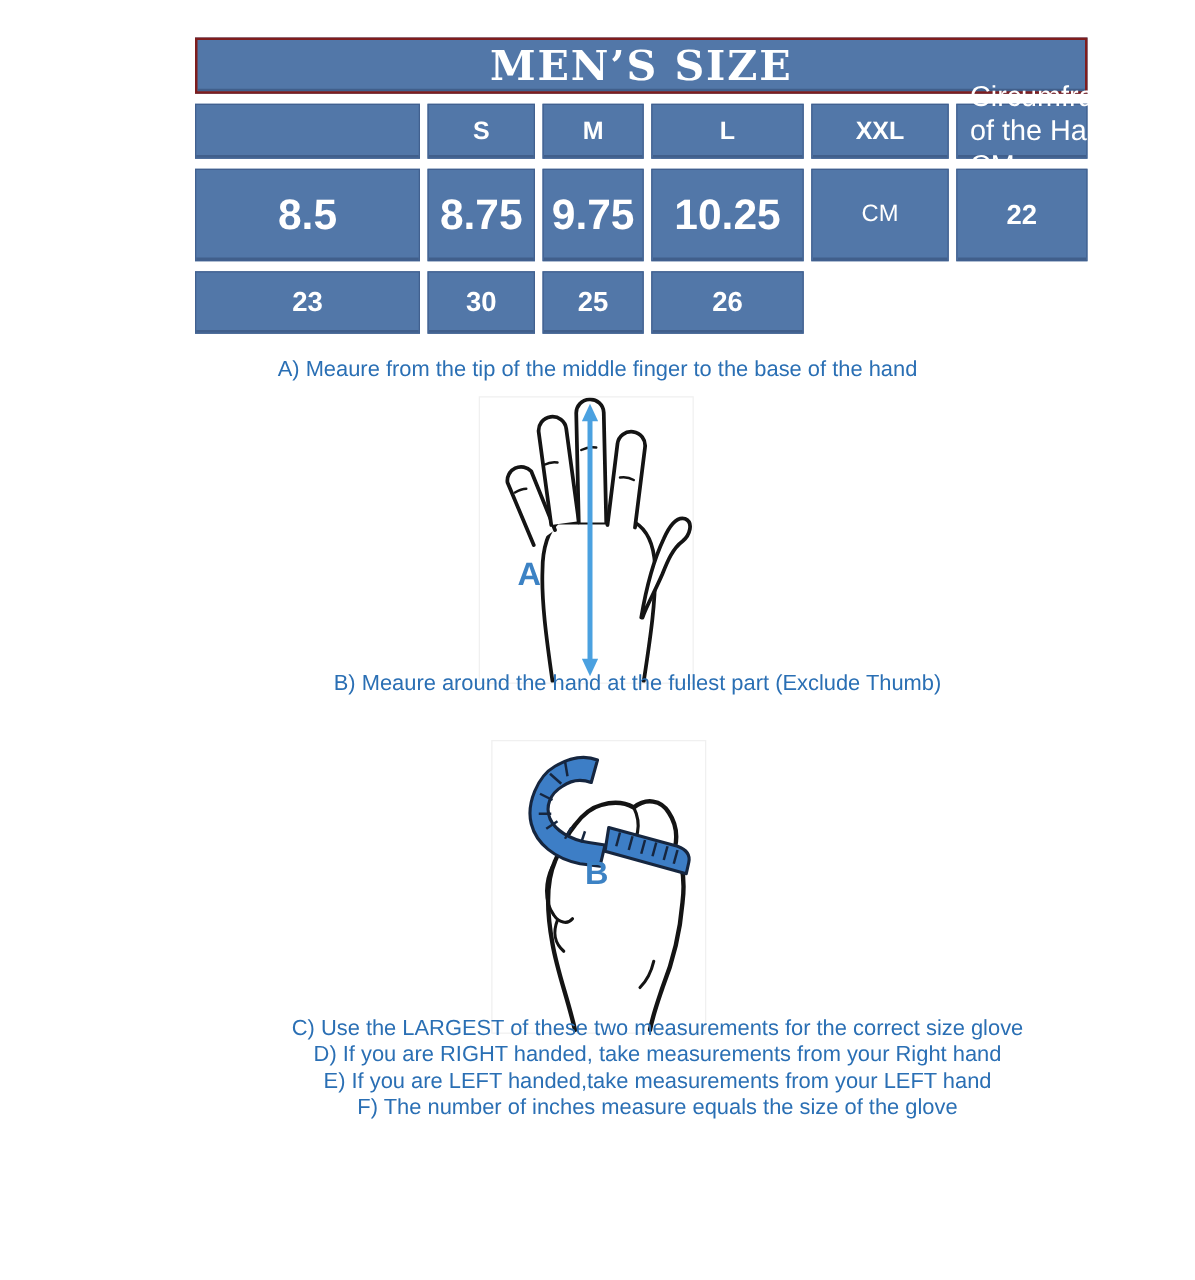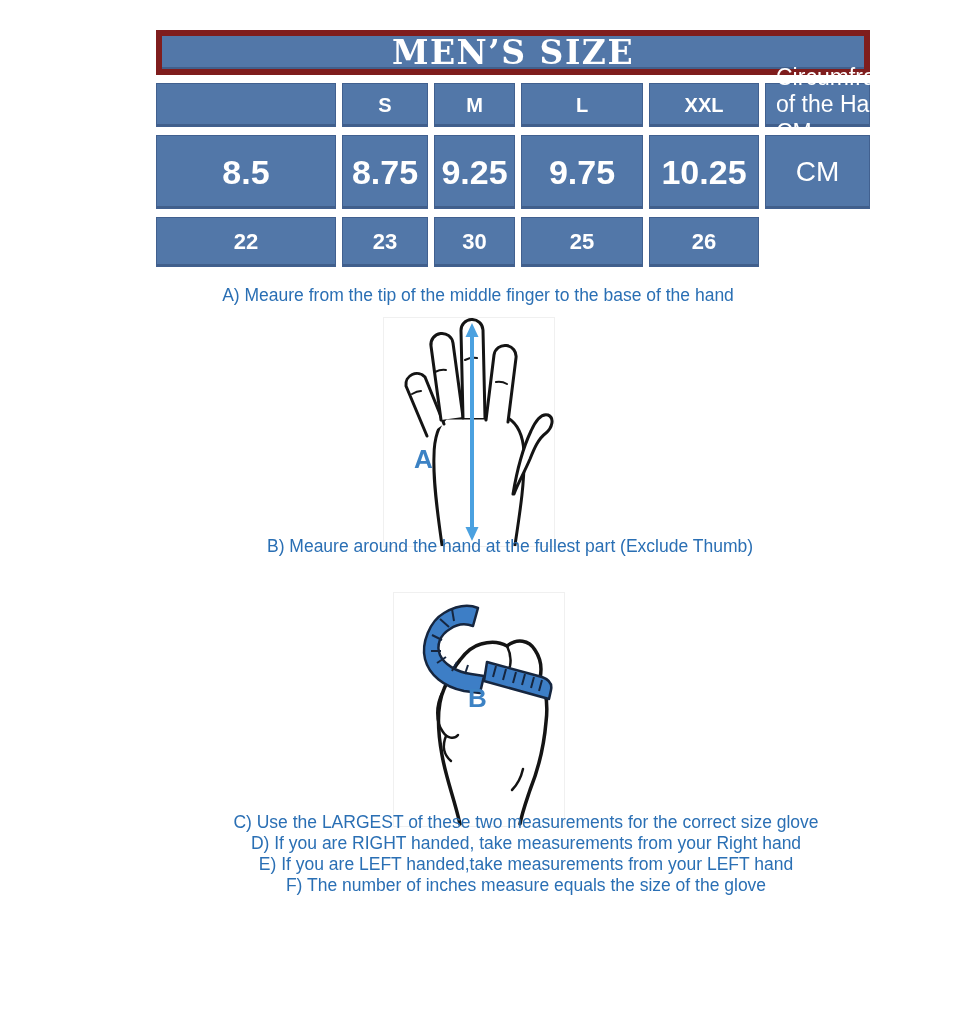--- a/index.html
+++ b/index.html
@@ -19,30 +19,30 @@
   .cell {
     background:#5277a8;
     border:1px solid #41608f;
     box-shadow: inset 0 -2px 0 rgba(28,40,72,0.30);
     color:#ffffff;
     display:flex; align-items:center; justify-content:center;
     box-sizing:border-box;
   }
   .title-cell {
     grid-column:1 / -1;
-    border:6px solid #7f1d1d;
+    border:2px solid #7f1d1d;
     font-family:"DejaVu Serif", serif;
     font-weight:800; font-size:33px; letter-spacing:1.5px;
   }
   .hdr   { font-size:20px; font-weight:700; }
   .rowlabel {
     justify-content:flex-start; text-align:left;
     padding:0 8px 0 10px; font-size:23px; line-height:1.18;
   }
-  .cm-label { font-size:28px; }
+  .cm-label { font-size:19px; }
   .num  { font-size:34px; font-weight:700; }
   .num3 { font-size:22px; font-weight:700; }
 
   
   .note {
     position:absolute; left:0; width:956px; text-align:center;
     color:#2a6fb4; font-size:17.5px; line-height:21px;
   }
   #note-a { top:285px; }
   #note-b { top:536px;padding-left:32px; }
@@ -69,21 +69,20 @@
 
     <div class="cell"></div>
     <div class="cell hdr">S</div>
     <div class="cell hdr">M</div>
     <div class="cell hdr">L</div>
     <div class="cell hdr">XXL</div>
 
     <div class="cell rowlabel">Circumfrance of the Hand CM</div>
     <div class="cell num">8.5</div>
     <div class="cell num">8.75</div>
-    <div class="cell num">9.25</div>
     <div class="cell num">9.75</div>
     <div class="cell num">10.25</div>
 
     <div class="cell cm-label">CM</div>
     <div class="cell num3">22</div>
     <div class="cell num3">23</div>
     <div class="cell num3">30</div>
     <div class="cell num3">25</div>
     <div class="cell num3">26</div>
   </div>

